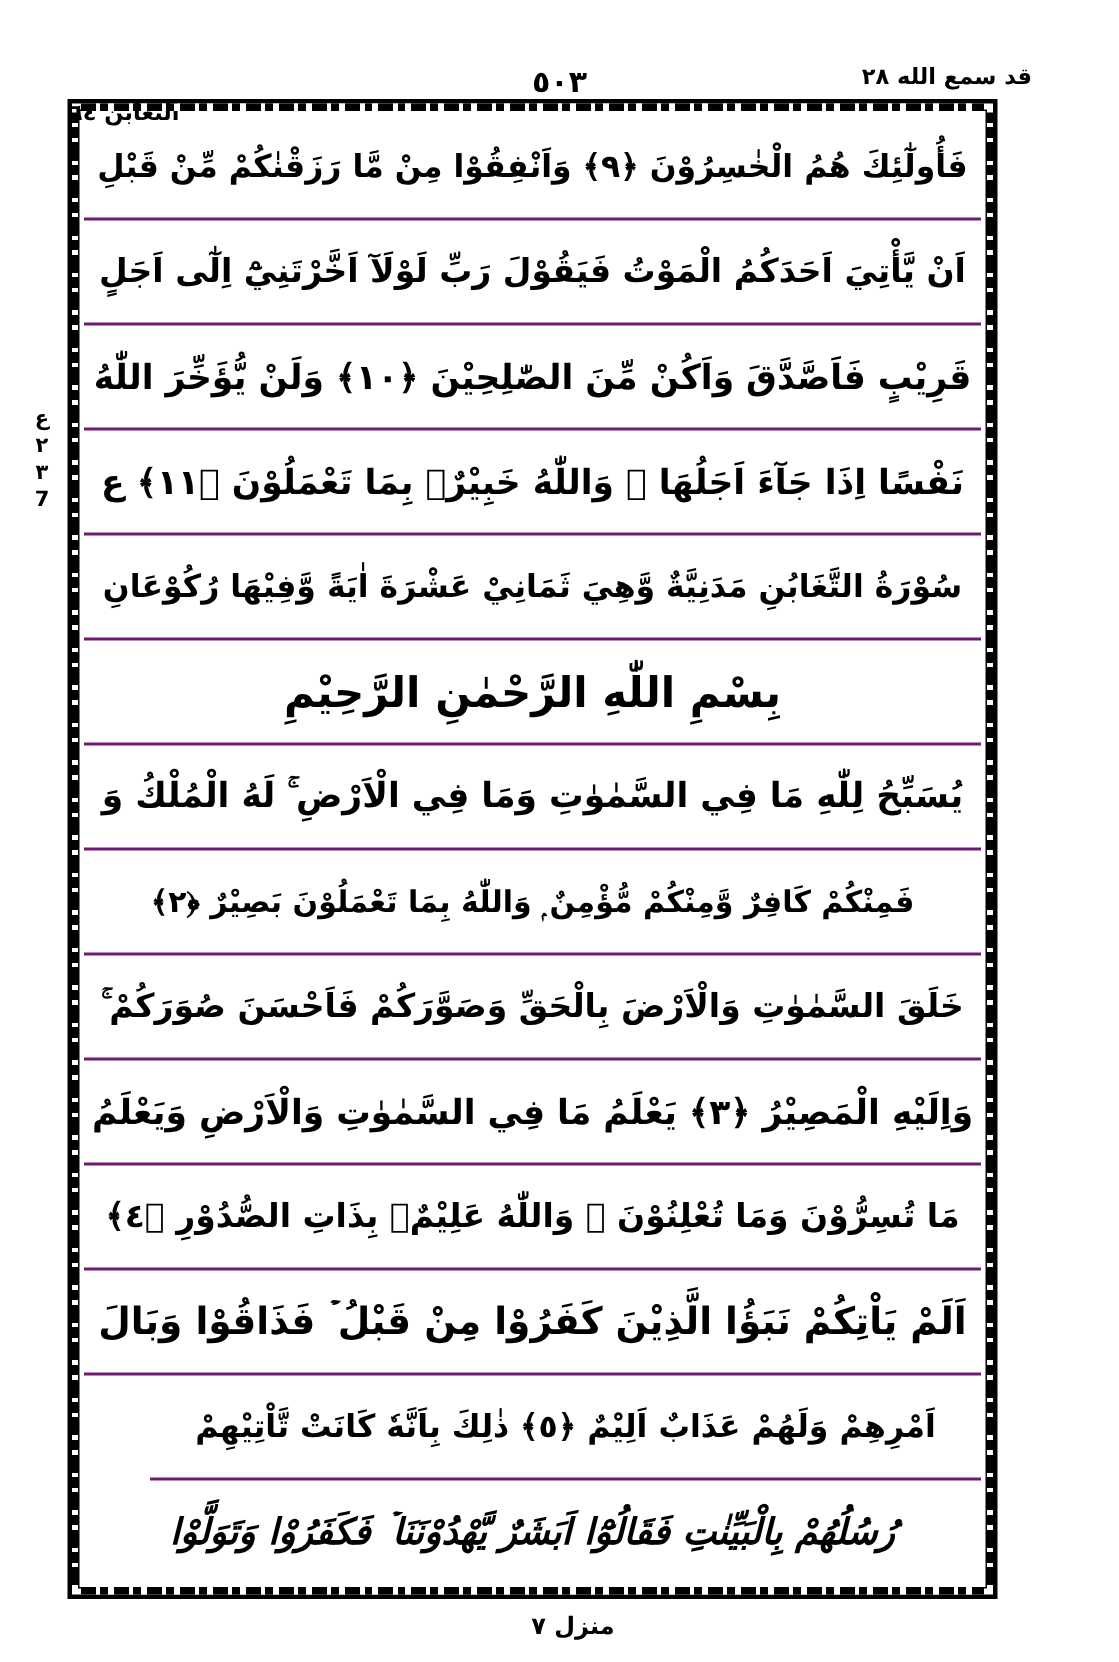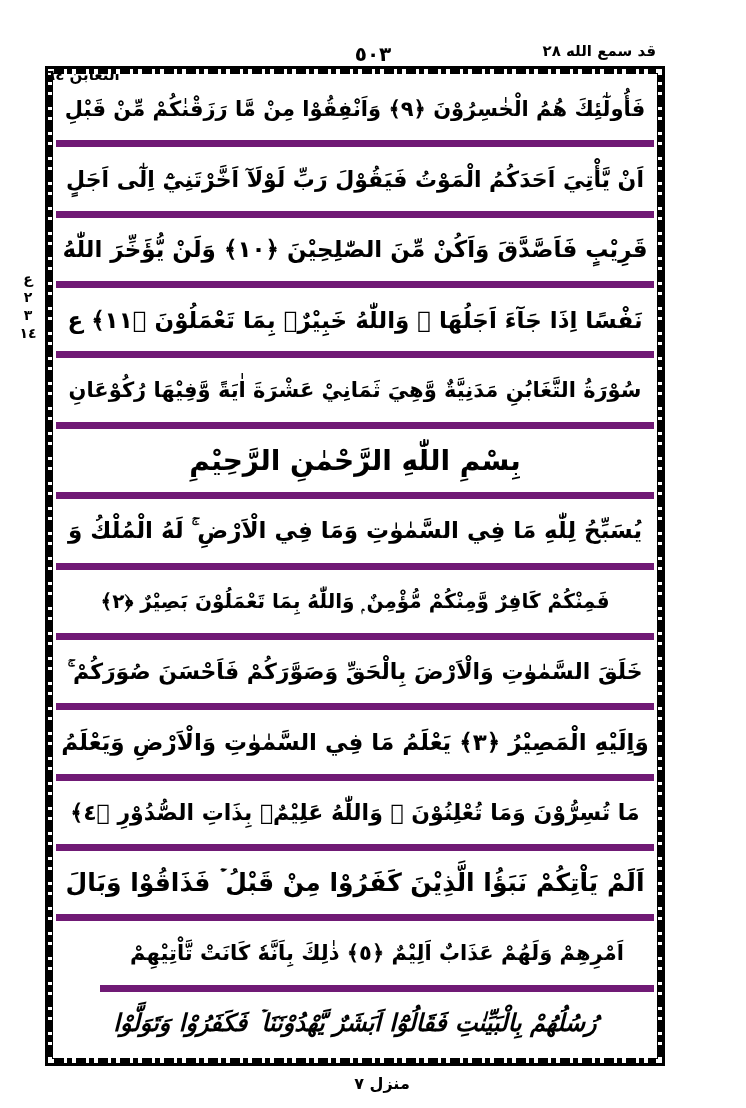--- a/index.html
+++ b/index.html
@@ -1,50 +1,50 @@
 <!DOCTYPE html>
 <html><head>
 <meta charset="utf-8">
 <style>
   html, body { margin: 0; padding: 0; background: #ffffff; }
   body { width: 746px; height: 1108px; position: relative; overflow: hidden;
          font-family: "DejaVu Sans", sans-serif; color: #000; }
   .hdr { position: absolute; top: 42px; font-size: 15px; font-weight: bold; direction: rtl; white-space: nowrap; }
   .hdr-left { left: 46px; margin-top: 24px; }
   .hdr-center { left: 318px; width: 110px; text-align: center; font-size: 20px; }
-  .hdr-right { left: 556px; width: 100px; }
+  .hdr-right { left: 588px; width: 100px; }
   .frame { position: absolute; left: 45px; top: 66px; width: 620px; height: 1000px;
            border: 3px solid #000; box-sizing: border-box; }
   .frame::before { content: ""; position: absolute; inset: 4px; border: 1.5px solid #000; pointer-events: none; }
   .deco-top, .deco-bottom { position: absolute; left: 6px; right: 6px; height: 5px;
            background: repeating-linear-gradient(90deg, #000 0 10px, #fff 10px 13px, #000 13px 18px, #fff 18px 22px); }
   .deco-top { top: 0; } .deco-bottom { bottom: 0; }
   .deco-left, .deco-right { position: absolute; top: 6px; bottom: 6px; width: 4px;
            background: repeating-linear-gradient(0deg, #000 0 12px, #fff 12px 15px, #000 15px 22px, #fff 22px 25px); }
   .deco-left { left: 0; } .deco-right { right: 0; }
   .lines { position: absolute; left: 8px; right: 8px; top: 8px; bottom: 8px; display: flex; flex-direction: column; }
-  .line { flex: 1; border-bottom: 7px solid #701a75; display: flex; align-items: center; justify-content: center;
+  .line { flex: 1; border-bottom: 2px solid #701a75; display: flex; align-items: center; justify-content: center;
           direction: rtl; font-family: "DejaVu Sans", sans-serif; font-size: 27px; font-weight: bold;
           white-space: nowrap; overflow: hidden; text-align: justify; padding: 0 4px; letter-spacing: 0; }
   .line:last-child { border-bottom: none; }
   .line.surah-info { font-size: 21px; }
   .line.bismillah { font-size: 28px; }
   .ruku-marker { position: absolute; left: 18px; top: 270px; width: 20px; font-size: 14px; font-weight: bold;
                  line-height: 18px; text-align: center; direction: rtl; }
   .footer { position: absolute; top: 1074px; left: 332px; width: 100px; text-align: center; font-size: 16px;
             font-weight: bold; direction: rtl; }
 </style>
 </head>
 <body>
 
 <div class="hdr hdr-left">التغابن ٦٤</div>
 <div class="hdr hdr-center">٥٠٣</div>
 <div class="hdr hdr-right">قد سمع الله ٢٨</div>
 
-<div class="ruku-marker">ع ٢ ٣ ١٤</div>
+<div class="ruku-marker">ع ٢ ٣ 7</div>
 
 <div class="frame">
   <div class="deco-top"></div>
   <div class="deco-bottom"></div>
   <div class="deco-left"></div>
   <div class="deco-right"></div>
   <div class="lines">
     <div class="line" style="font-size: 21px;">فَأُولٰٓئِكَ هُمُ الْخٰسِرُوْنَ ﴿٩﴾ وَاَنْفِقُوْا مِنْ مَّا رَزَقْنٰكُمْ مِّنْ قَبْلِ</div>
     <div class="line" style="font-size: 22px;">اَنْ يَّأْتِيَ اَحَدَكُمُ الْمَوْتُ فَيَقُوْلَ رَبِّ لَوْلَآ اَخَّرْتَنِيْٓ اِلٰٓى اَجَلٍ</div>
     <div class="line" style="font-size: 23px;">قَرِيْبٍ فَاَصَّدَّقَ وَاَكُنْ مِّنَ الصّٰلِحِيْنَ ﴿١٠﴾ وَلَنْ يُّؤَخِّرَ اللّٰهُ</div>

